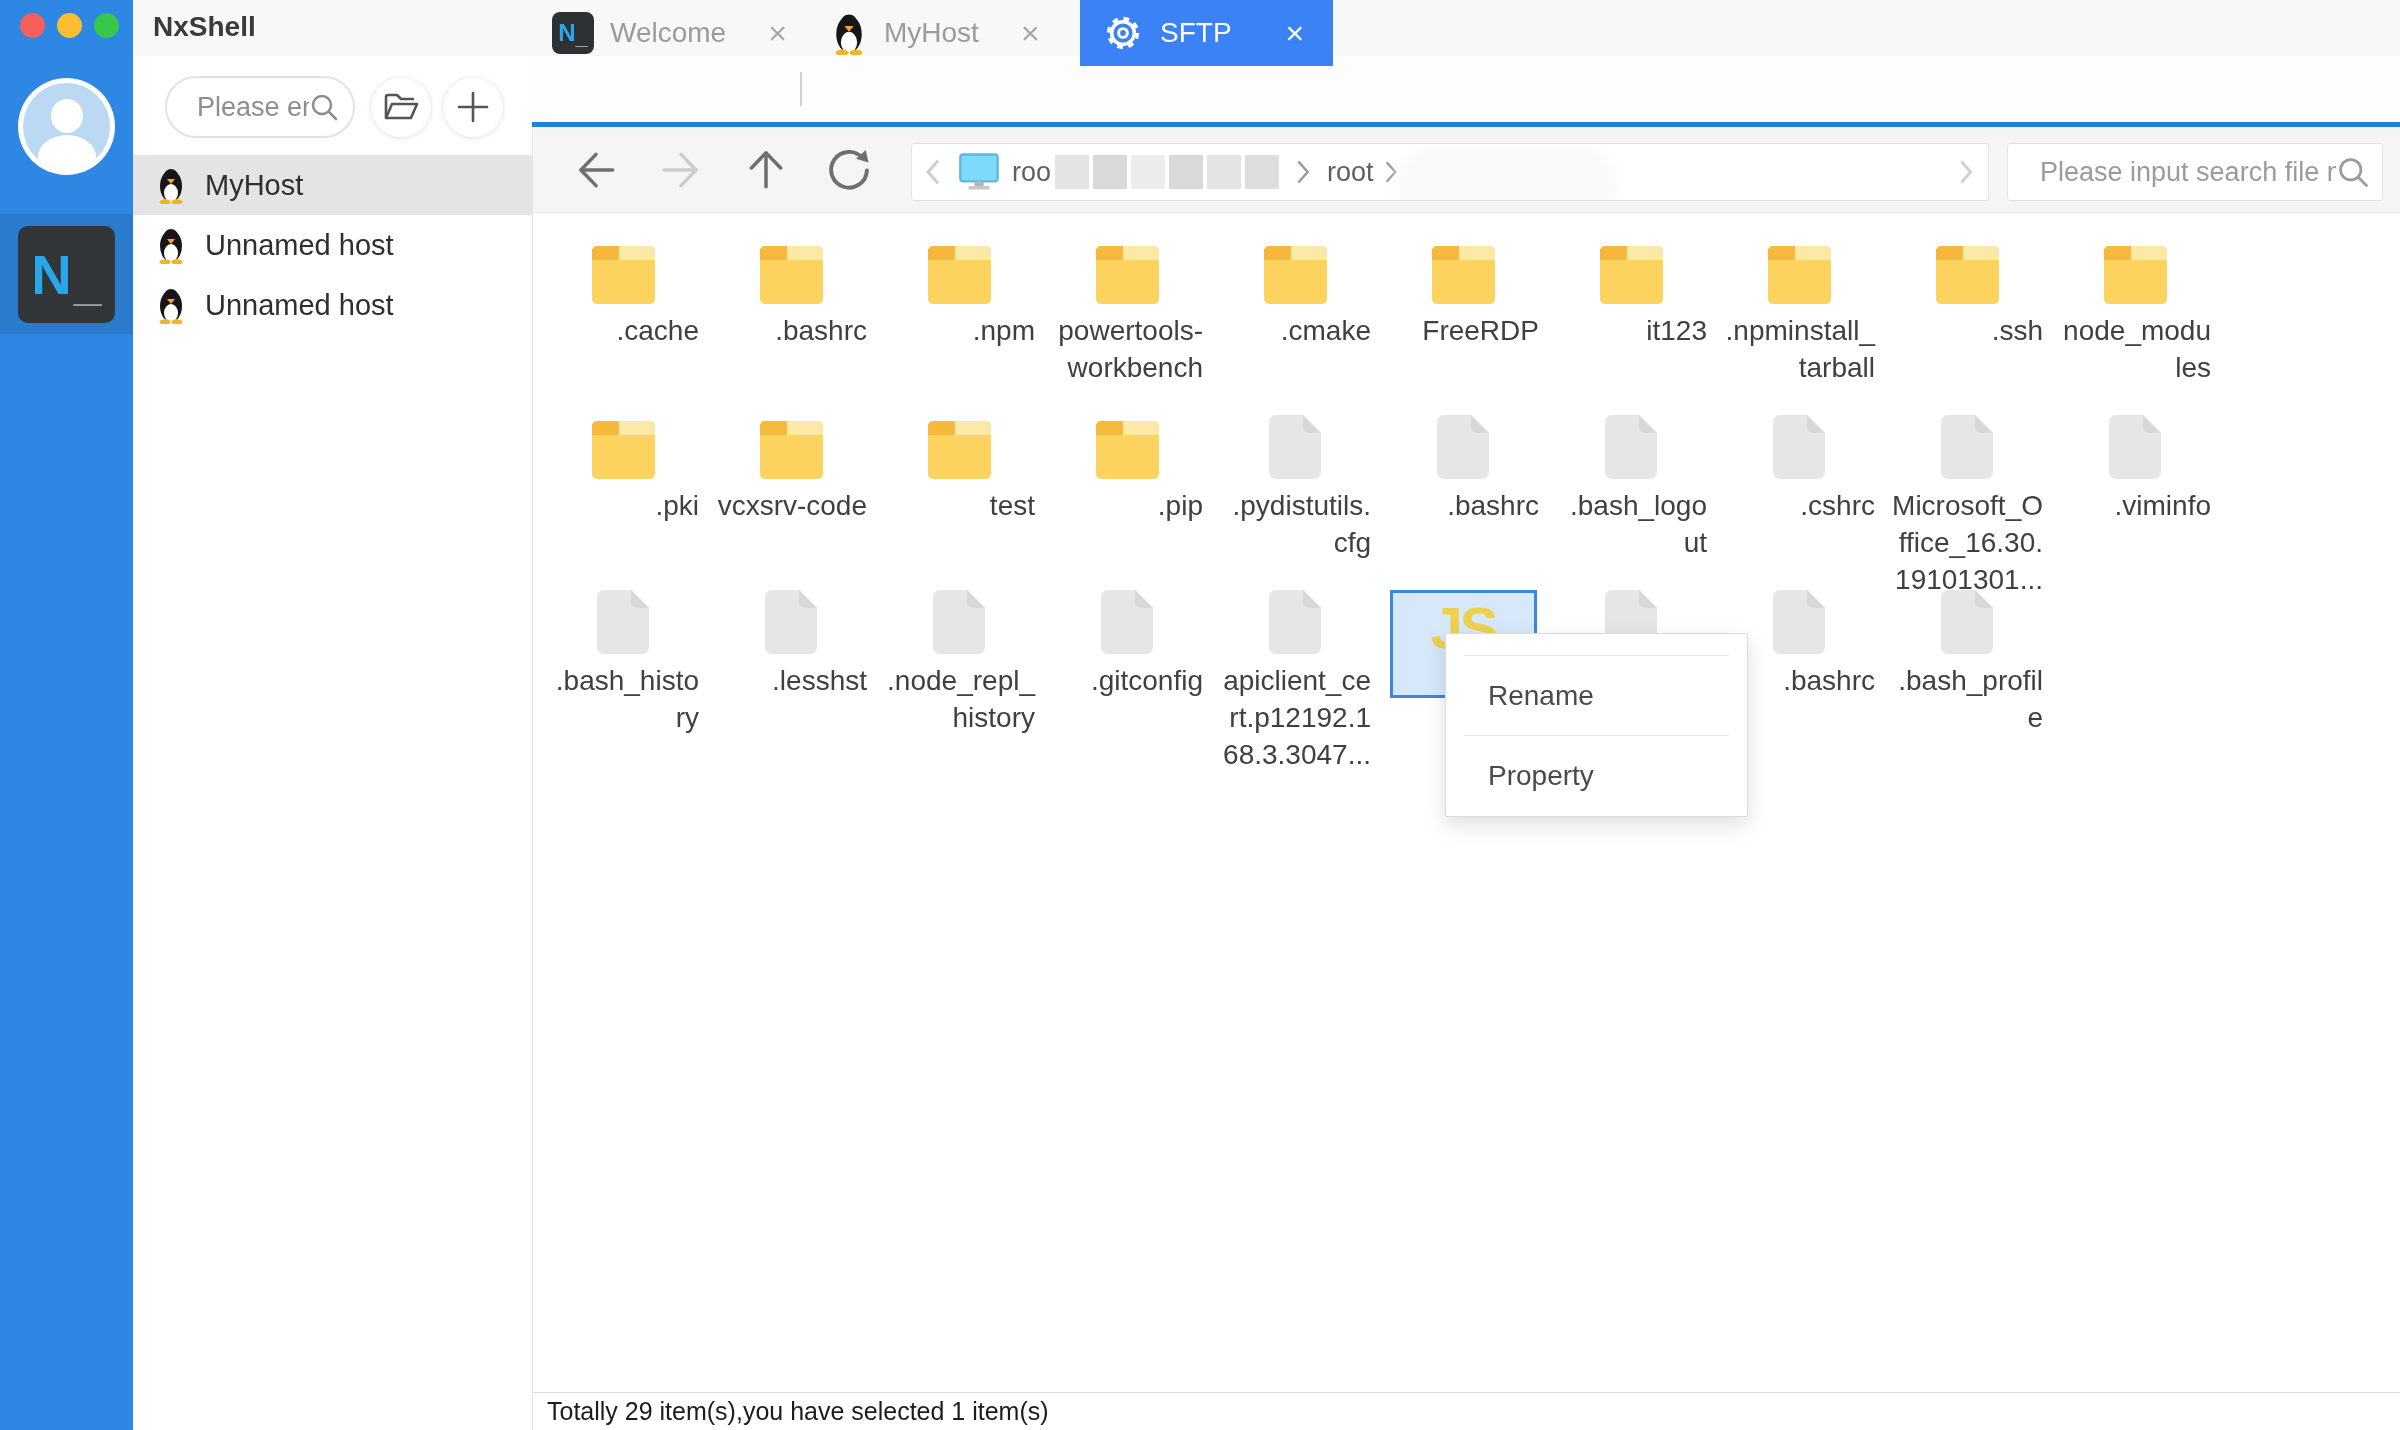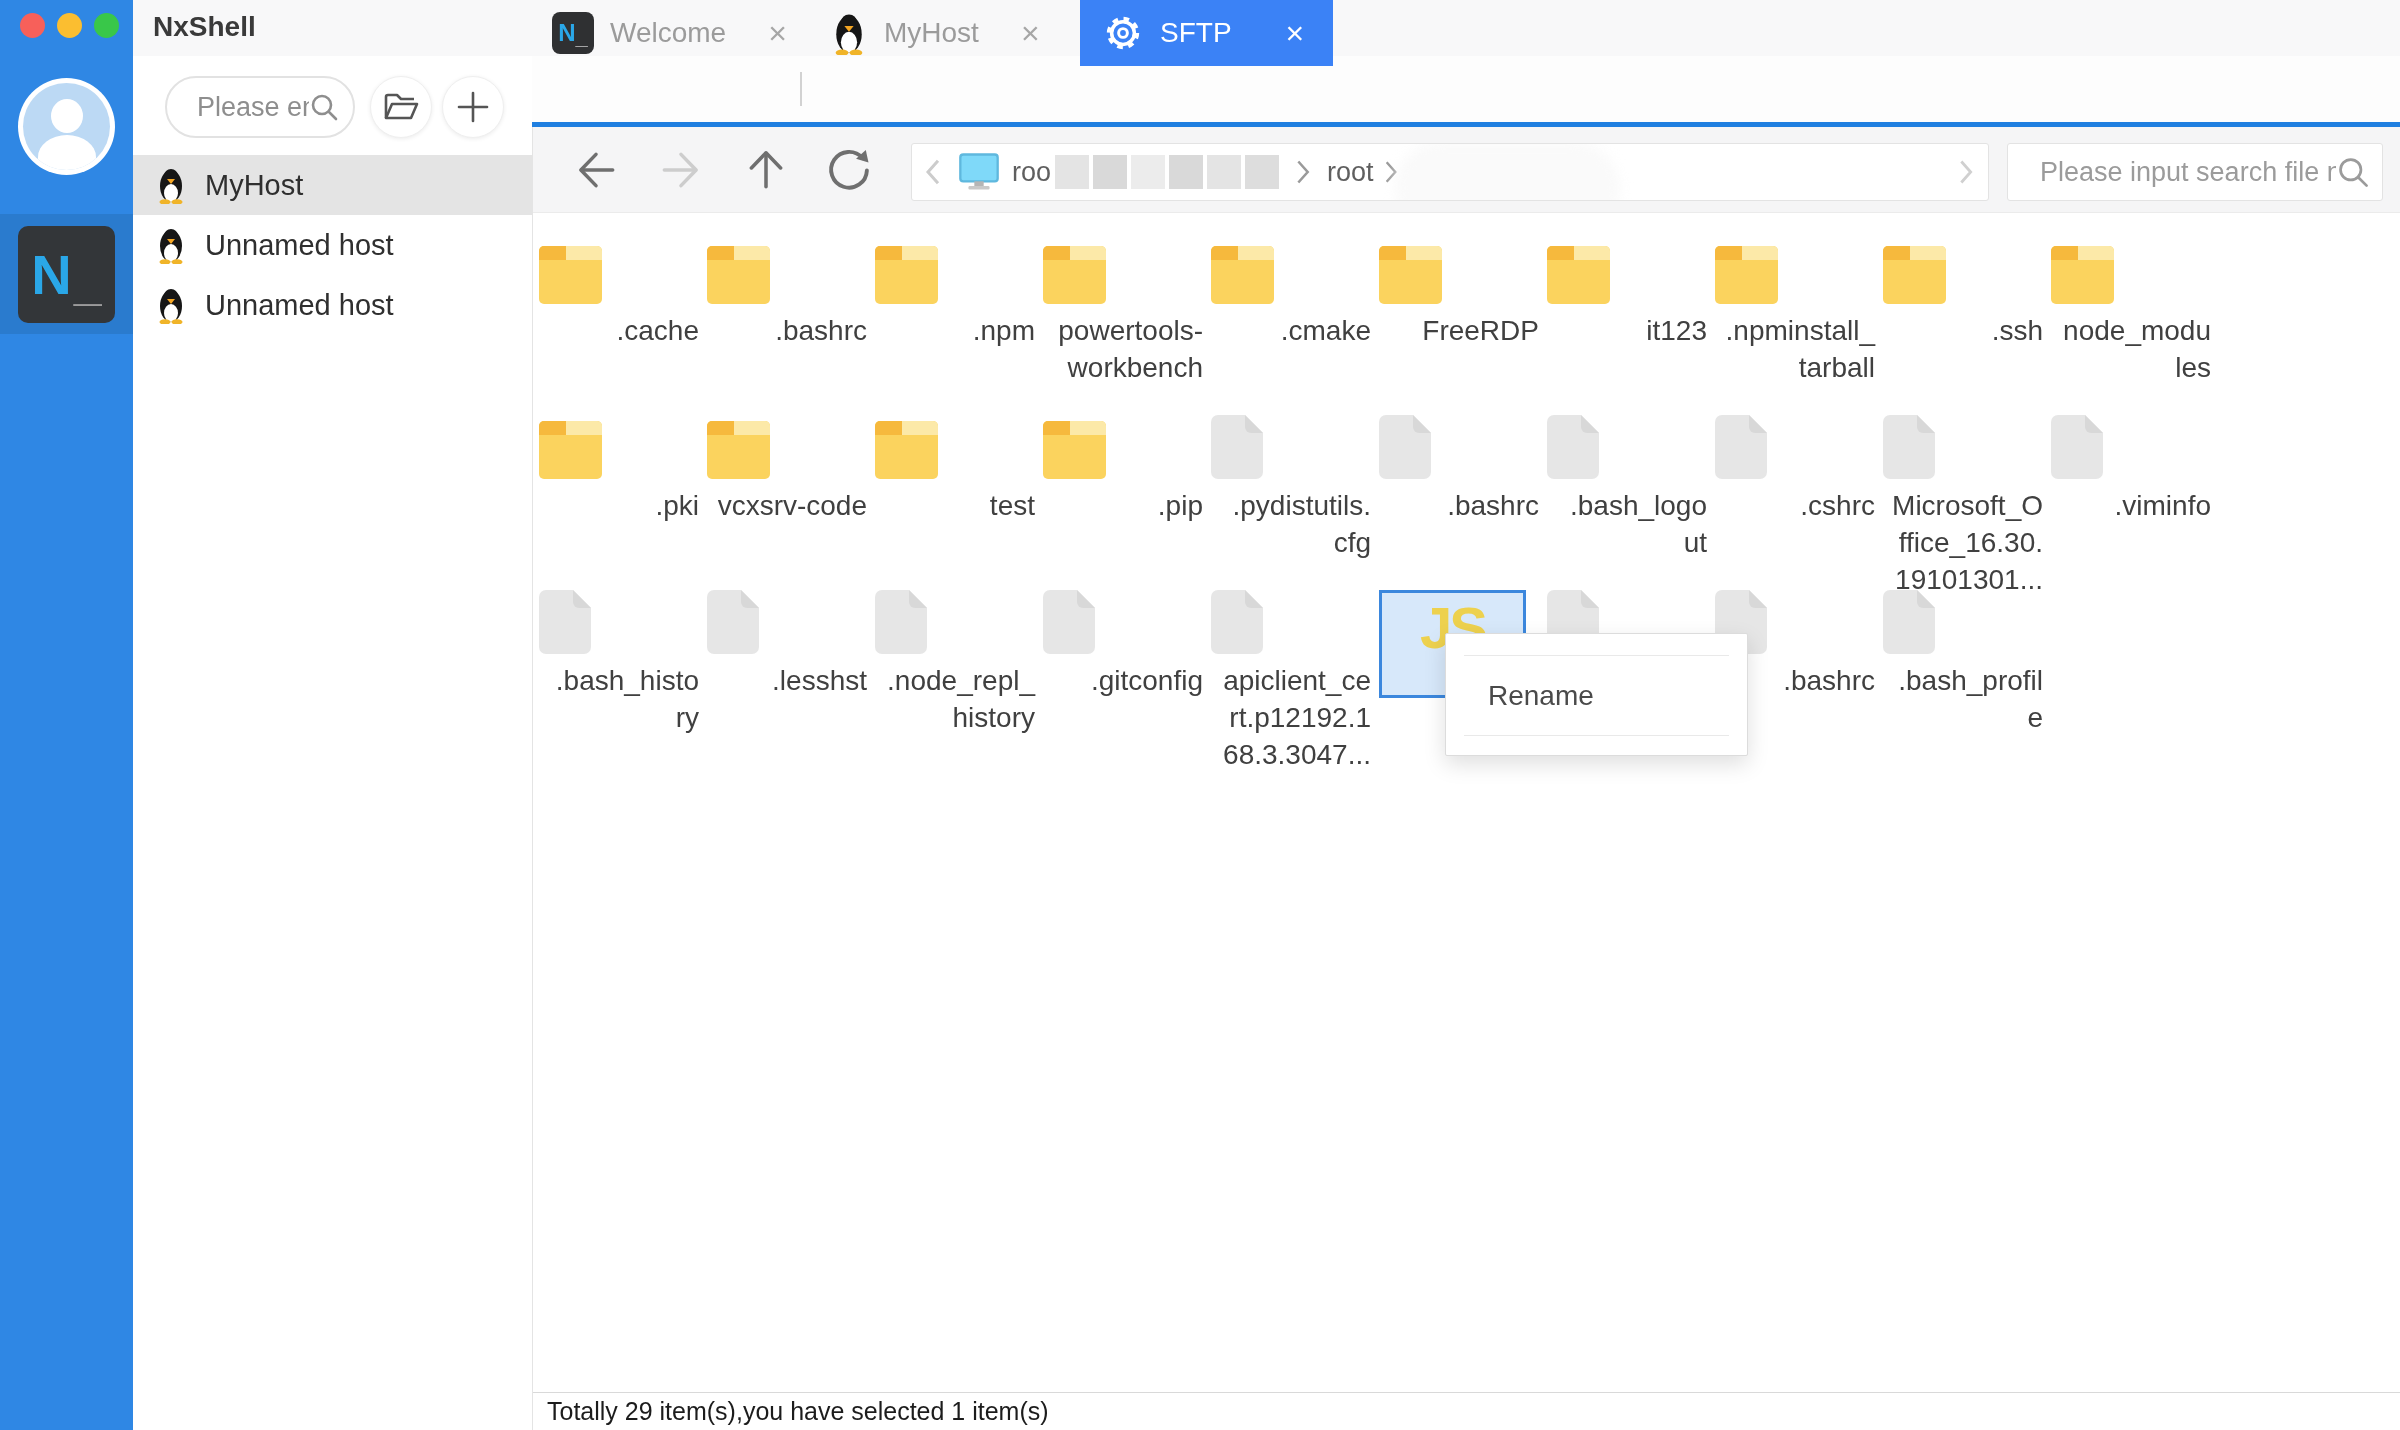--- a/index.html
+++ b/index.html
@@ -62,21 +62,21 @@
   .pixel-blocks span { width:34px; height:34px; }
   .blur-blob { position:absolute; left:483px; top:-2px; width:225px; height:92px; background:rgba(250,250,250,0.92);
                border-radius:46px; filter:blur(6px); pointer-events:none; }
   .crumb-right-arrow { position:absolute; right:12px; top:14px; }
   .file-search { position:absolute; left:1474px; top:16px; width:376px; height:58px; background:#fff; border:1px solid #e3e3e3; border-radius:3px;
                  display:flex; align-items:center; padding:0 12px 0 32px; overflow:hidden; }
   .file-search .ph { color:#9b9b9b; font-size:27px; white-space:nowrap; overflow:hidden; flex:1; }
 
   
   .cell { position:absolute; width:168px; display:flex; flex-direction:column; align-items:center; }
-  .iconbox { height:72px; width:168px; display:flex; align-items:flex-end; justify-content:flex-start; }
+  .iconbox { height:72px; width:168px; display:flex; align-items:flex-end; justify-content:center; }
   .flabel { margin-top:8px; width:152px; font-size:28px; line-height:37px; color:#404040; text-align:right;
             word-break:break-all; overflow-wrap:anywhere; }
   .icon-folder { position:relative; width:63px; height:58px; background:#FBD35E; border-radius:5px; overflow:hidden; }
   .icon-folder .ftab { position:absolute; left:0; top:0; width:27px; height:14px; background:#F6B93D; }
   .icon-folder .fstrip { position:absolute; left:27px; top:0; right:0; height:14px; background:#FCE9A8; }
   .sel-box { width:147px; height:108px; background:#D7E8FA; border:3px solid #3B87DD; display:flex; justify-content:center; }
   .js-glyph { font-size:58px; font-weight:800; letter-spacing:-3px; color:#EDD14E; line-height:70px; }
 
   
   .ctxmenu { position:absolute; left:1445px; top:633px; width:303px; background:#ffffff; border:1px solid #dcdcdc; border-radius:2px;
@@ -541,14 +541,15 @@
   </svg>
 </div>
         <div class="flabel">.bash_profile</div>
       </div>
     </div>
 
   <div class="ctxmenu">
       <div class="menu-sep"></div>
       <div class="menu-item">Rename</div>
       <div class="menu-sep"></div>
+      <div class="menu-item">Property</div>
     </div>
 </div>
 
 </body></html>

